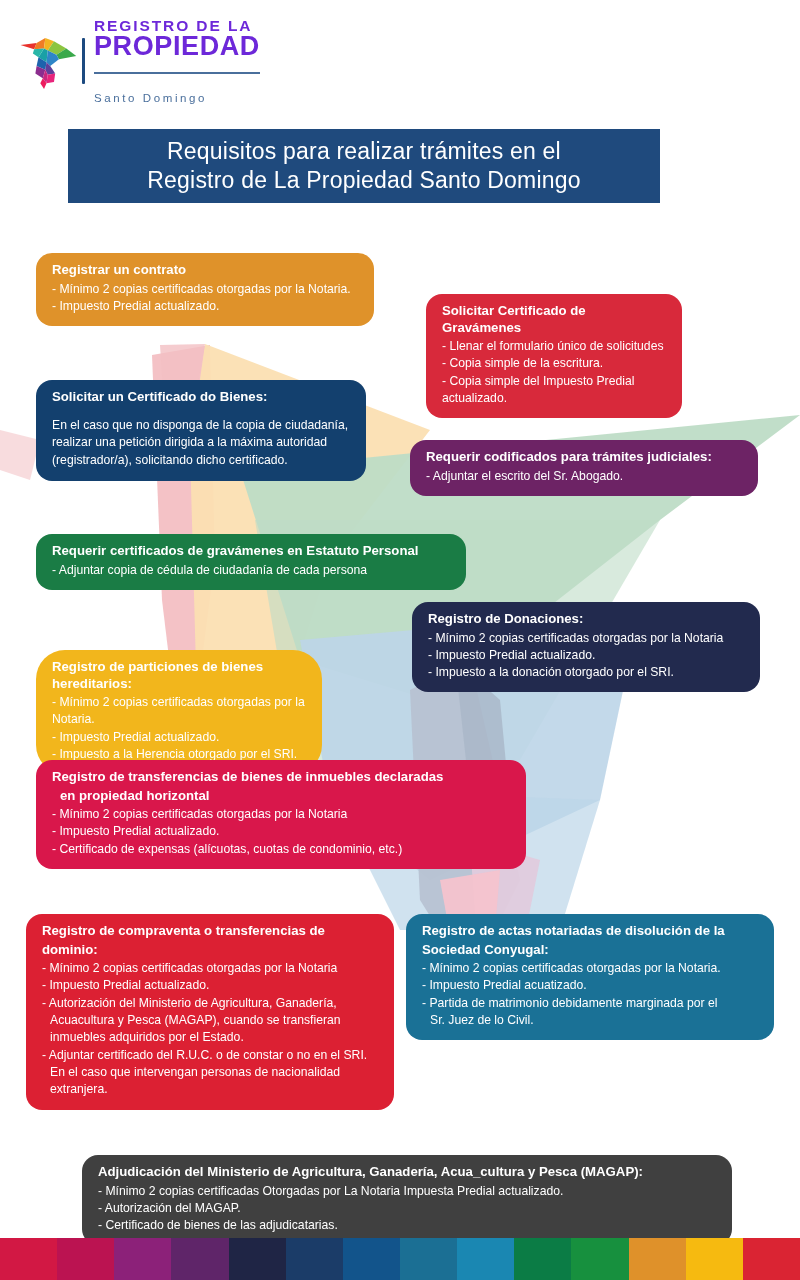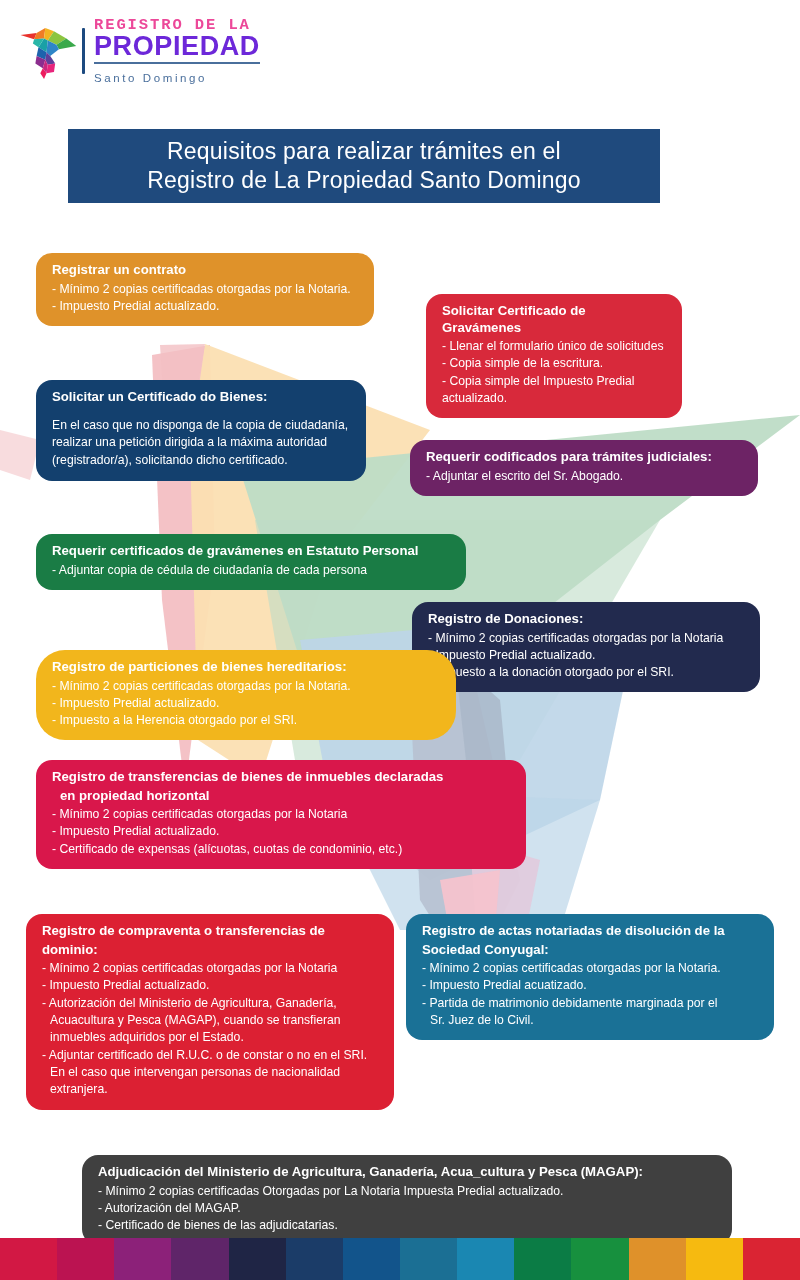--- a/index.html
+++ b/index.html
@@ -12,24 +12,24 @@
   #stage{position:absolute;inset:0;width:800px;height:1280px;}
 
   
   #bg-polys{position:absolute;left:0;top:0;width:800px;height:1280px;z-index:0;}
 
   
   .logo-block{position:absolute;left:18px;top:18px;display:flex;align-items:center;z-index:5;}
   .logo-mark{width:62px;height:62px;flex:0 0 62px;}
   .logo-rule{width:3px;height:46px;background:#1d4a80;margin:0 9px 0 2px;border-radius:1px;}
   .logo-words{line-height:1;}
-  .logo-l1{font-size:15.5px;font-weight:bold;color:#ec4899;letter-spacing:1.9px;font-family:Liberation Mono, monospace;}
+  .logo-l1{font-size:15.5px;font-weight:bold;color:#6d28d9;letter-spacing:1.9px;}
   .logo-l2{font-size:27px;font-weight:bold;color:#6d28d9;letter-spacing:0.6px;margin-top:-1px;}
   .logo-l3{font-size:11.5px;color:#4a6f9c;letter-spacing:2.6px;margin-top:1px;}
-  .logo-l3wrap{border-top:2px solid #4a6f9c;padding-top:8px;margin-top:2px;}
+  .logo-l3wrap{border-top:2px solid #4a6f9c;padding-top:18px;margin-top:12px;}
 
   
   .title-banner{
     position:absolute;left:68px;top:129px;width:592px;height:74px;
     background:#1f4a7d;display:flex;flex-direction:column;align-items:center;
     justify-content:center;z-index:5;
   }
   .title-line{color:#fff;font-size:23px;font-weight:400;line-height:1.28;letter-spacing:.2px;white-space:nowrap;}
 
   
@@ -138,21 +138,21 @@
     <div class="c-line">- Adjuntar copia de cédula de ciudadanía de cada persona</div>
   </div>
 
   <div class="card" style="left: 412px; top: 602px; width: 348px; background: rgb(34, 42, 78);">
     <div class="c-title">Registro de Donaciones:</div>
     <div class="c-line">- Mínimo 2 copias certificadas otorgadas por la Notaria</div>
     <div class="c-line">- Impuesto Predial actualizado.</div>
     <div class="c-line">- Impuesto a la donación otorgado por el SRI.</div>
   </div>
 
-  <div class="card" style="left: 36px; top: 650px; width: 420px; background: rgb(242, 182, 28); border-radius: 29px;">
+  <div class="card" style="left: 36px; top: 650px; width: 286px; background: rgb(242, 182, 28); border-radius: 29px;">
     <div class="c-title">Registro de particiones de bienes hereditarios:</div>
     <div class="c-line">- Mínimo 2 copias certificadas otorgadas por la Notaria.</div>
     <div class="c-line">- Impuesto Predial actualizado.</div>
     <div class="c-line">- Impuesto a la Herencia otorgado por el SRI.</div>
   </div>
 
   <div class="card" style="left: 36px; top: 760px; width: 490px; background: rgb(217, 23, 75);">
     <div class="c-title">Registro de transferencias de bienes de inmuebles declaradas</div>
     <div class="c-title" style="padding-left:8px;">en propiedad horizontal</div>
     <div class="c-line">- Mínimo 2 copias certificadas otorgadas por la Notaria</div>

